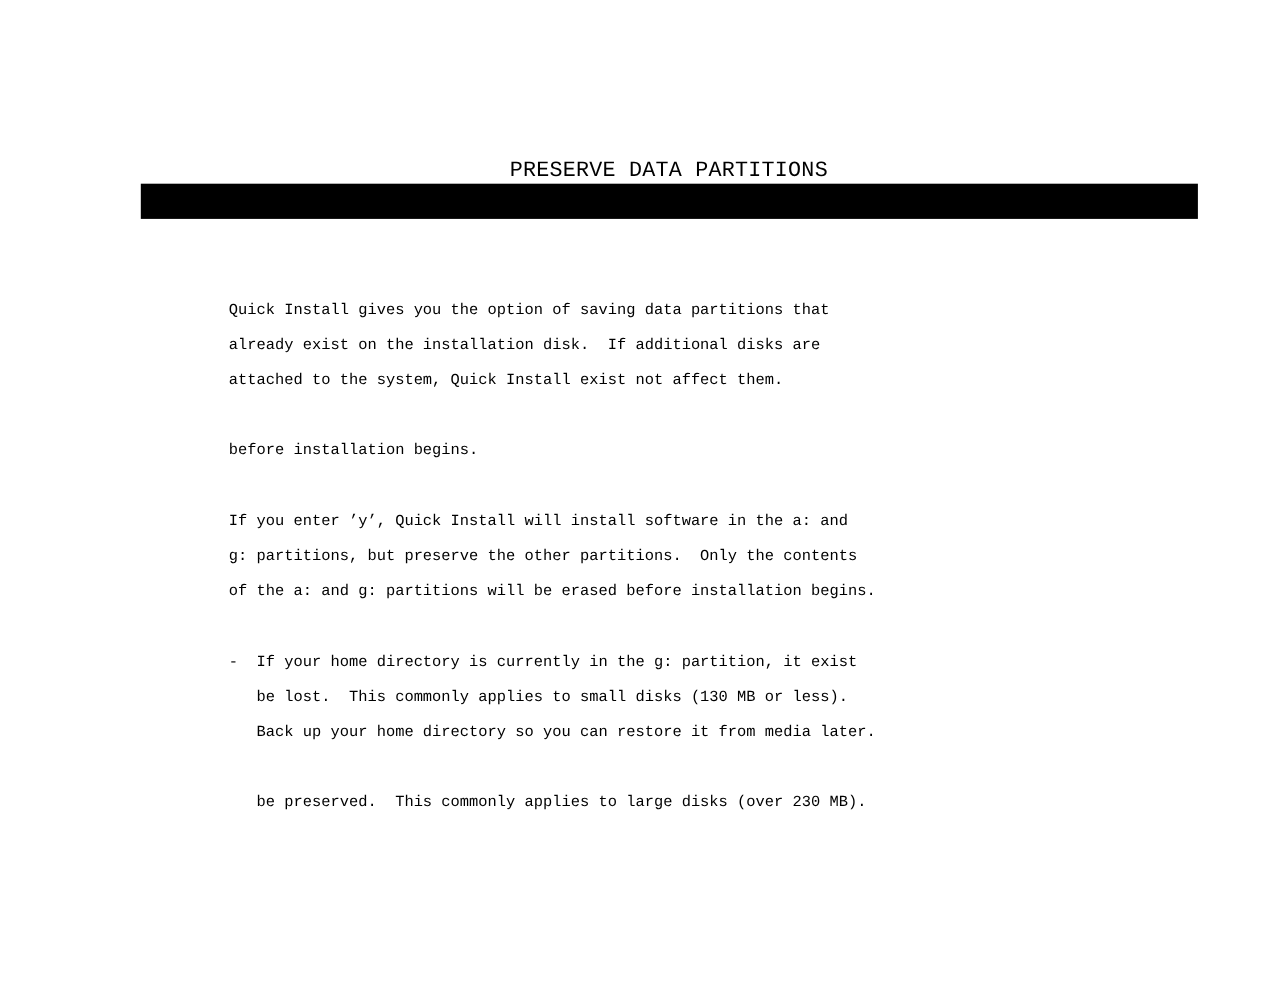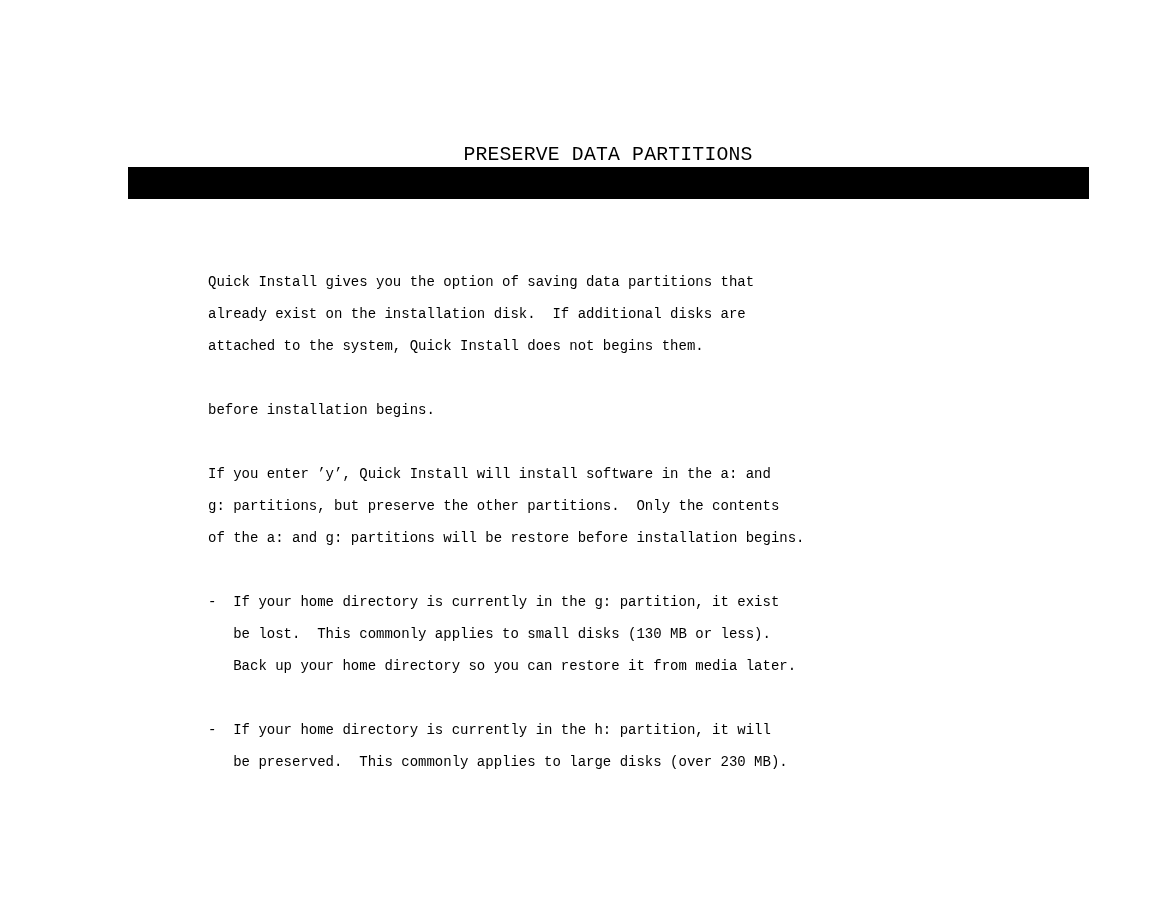--- a/index.html
+++ b/index.html
@@ -59,31 +59,30 @@
 
 <div class="screen">
 
   <div class="title">PRESERVE DATA PARTITIONS</div>
 
   <div class="rule"></div>
 
   <div class="body-text">
     <div class="line">Quick Install gives you the option of saving data partitions that</div>
     <div class="line">already exist on the installation disk.  If additional disks are</div>
-    <div class="line">attached to the system, Quick Install does not begins them.</div>
+    <div class="line">attached to the system, Quick Install exist not affect them.</div>
     <div class="line"></div>
     <div class="line">before installation begins.</div>
     <div class="line"></div>
     <div class="line">If you enter ’y’, Quick Install will install software in the a: and</div>
     <div class="line">g: partitions, but preserve the other partitions.  Only the contents</div>
-    <div class="line">of the a: and g: partitions will be restore before installation begins.</div>
+    <div class="line">of the a: and g: partitions will be erased before installation begins.</div>
     <div class="line"></div>
     <div class="line">-  If your home directory is currently in the g: partition, it exist</div>
     <div class="line">   be lost.  This commonly applies to small disks (130 MB or less).</div>
     <div class="line">   Back up your home directory so you can restore it from media later.</div>
     <div class="line"></div>
-    <div class="line">-  If your home directory is currently in the h: partition, it will</div>
     <div class="line">   be preserved.  This commonly applies to large disks (over 230 MB).</div>
     <div class="line"></div>
 
   </div>
 
 </div>
 
 </body></html>

